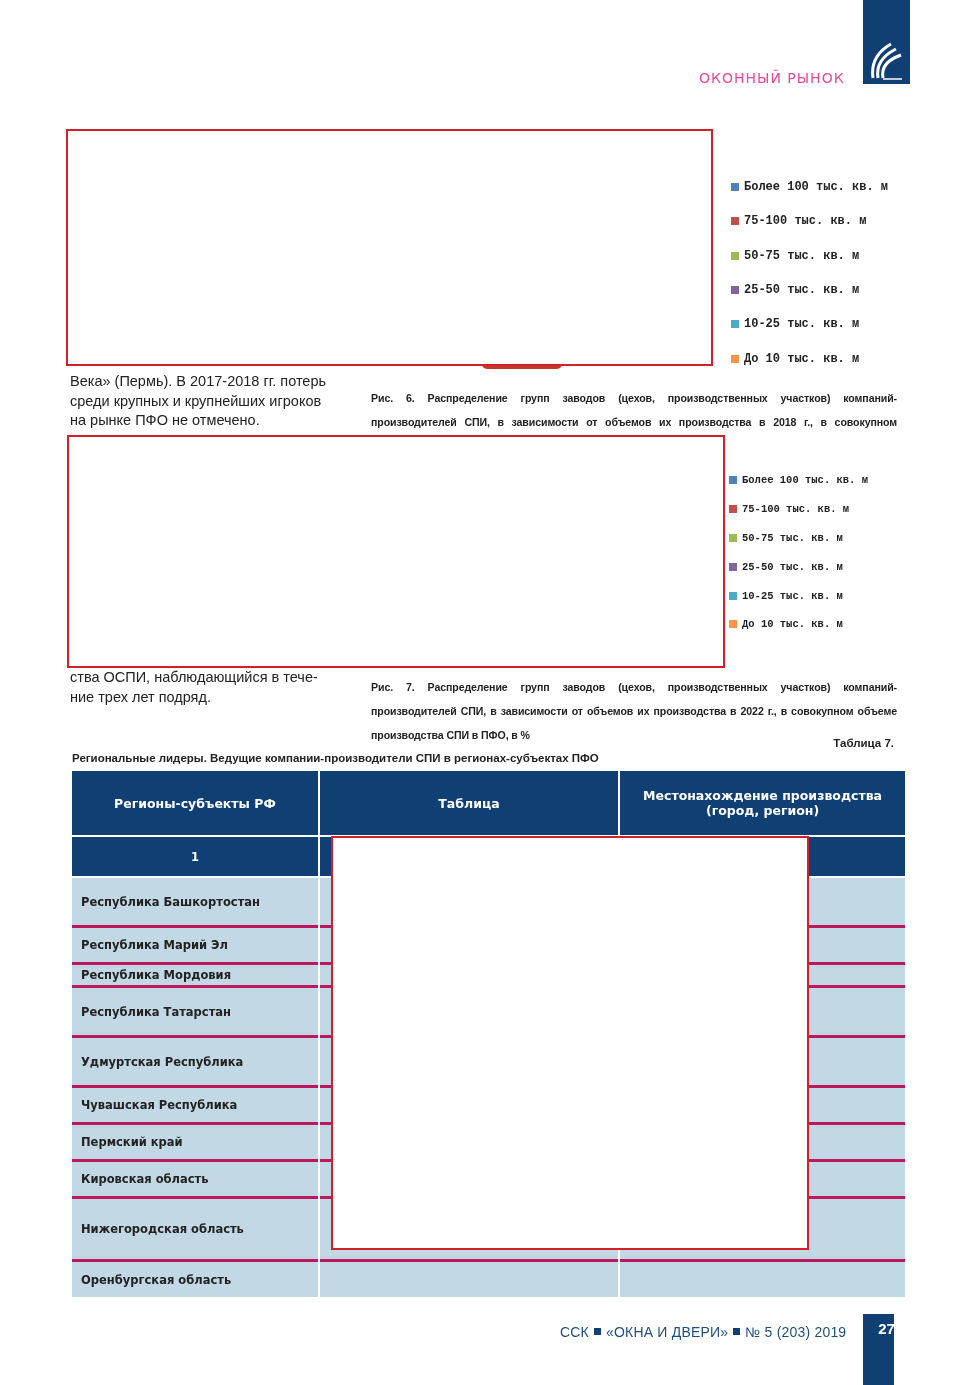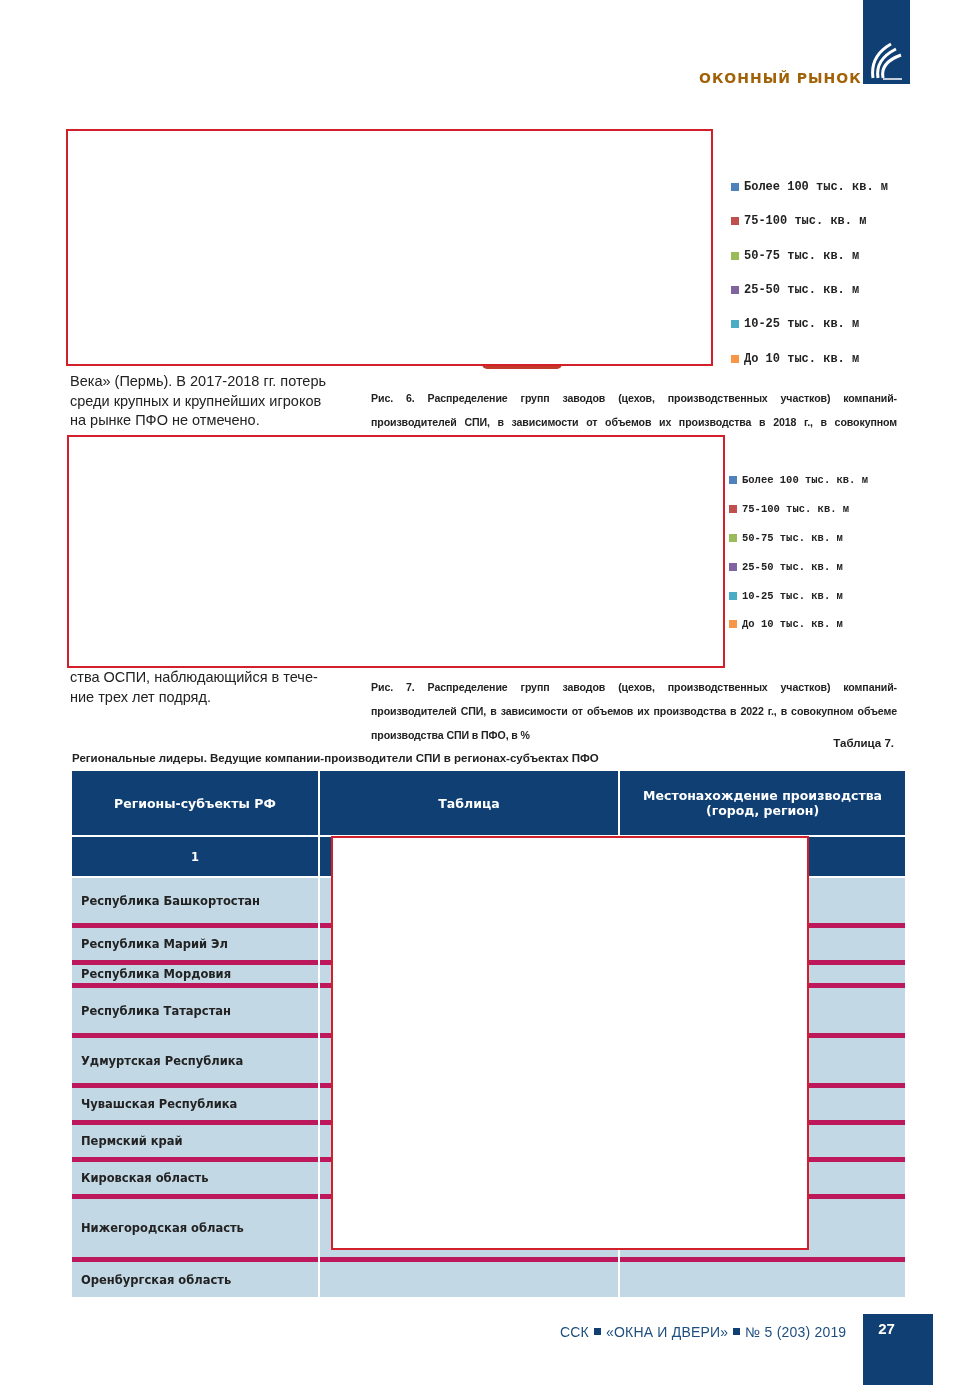--- a/index.html
+++ b/index.html
@@ -1,42 +1,42 @@
 <!DOCTYPE html>
 <html><head>
 <meta charset="utf-8">
 <style>
   html, body { margin:0; padding:0; }
   body { width:980px; height:1385px; background:#ffffff; position:relative; overflow:hidden;
          font-family:"Liberation Sans", sans-serif; color:#222; }
   .logo-block { position:absolute; left:863px; top:0; width:47px; height:84px; background:#0f3f73; }
   .logo-block svg { position:absolute; left:6px; top:34px; }
-  .section-title { position:absolute; left:699px; top:70px; font-size:14px; font-weight:bold;
-                   color:#a16207; letter-spacing:1px; font-family:"DejaVu Sans", sans-serif;text-align:center; }
+  .section-title { position:absolute; left:699px; top:70px; font-size:14px; font-weight:normal;
+                   color:#ec4899; letter-spacing:1px; font-family:"DejaVu Sans", sans-serif;text-align:center; }
   .redbox { position:absolute; border:2px solid #d21f2a; background:#fff; box-sizing:border-box; }
   .legend { position:absolute; font-family:Liberation Mono, monospace; font-weight:bold; color:#222; }
   .legend .item { display:flex; align-items:center; white-space:nowrap; }
   .legend .sw { display:inline-block; width:8px; height:8px; margin-right:5px; }
   .legend1 .item { height:34.3px; font-size:12px; }
   .legend2 .item { height:28.8px; font-size:10.5px; }
   .bodytext { position:absolute; left:70px; font-size:14.5px; line-height:19.6px; color:#222; }
   .caption { position:absolute; left:371px; width:526px; font-size:10.6px; line-height:24px;
              font-weight:bold; color:#222; font-family:"Liberation Sans", sans-serif; text-align:justify; letter-spacing:-0.1px; }
   .table-num { position:absolute; right:86px; top:737px; font-size:11.5px; font-weight:bold; }
   .table-title { position:absolute; left:72px; width:838px; top:752px; text-align:left; font-size:11.5px; font-weight:bold; }
   table.lead { position:absolute; left:72px; top:771px; width:837px; border-collapse:separate; border-spacing:2px 0; margin-left:-2px; }
   table.lead th { background:#0f3f73; color:#fff; font-size:12.5px; font-weight:bold; font-family:"DejaVu Sans", sans-serif; padding:12px; }
   table.lead th.h1 { height:40px; border-bottom:2px solid #fff; }
   table.lead th.h2 { height:15px; font-size:11.5px; border-bottom:2px solid #fff; }
   table.lead td { background:#c3d8e5; font-size:11.5px; font-weight:bold; font-family:"DejaVu Sans", sans-serif;
-                  color:#222; padding:0 0 0 9px; border-bottom:5px solid #be185d; }
+                  color:#222; padding:0 0 0 9px; border-bottom:3px solid #be185d; }
   table.lead td.c2, table.lead td.c3 { padding:0; }
   .footer { position:absolute; left:536px; top:1324px; font-size:14px; color:#1d4e80; letter-spacing:0.2px;margin-left:24px; }
   .footer .sq { display:inline-block; width:7px; height:7px; background:#0f3f73; margin:0 5px; vertical-align:2px; }
-  .pagebox { position:absolute; left:863px; top:1314px; width:70px; height:71px; background:#0f3f73; }
+  .pagebox { position:absolute; left:863px; top:1314px; width:31px; height:71px; background:#0f3f73; }
   .pagenum { position:absolute; left:0; width:47px; top:6px; text-align:center; color:#fff; font-weight:bold; font-size:15px; }
   .redarc { position:absolute; left:482px; top:364px; width:80px; height:5px; background:#c23a2a; border-radius:0 0 40px 40px; }
 </style>
 </head>
 <body>
 
 <div class="logo-block">
   <svg width="34" height="48" viewBox="0 0 34 48">
     <path d="M4 44 C2 30 8 18 22 10" stroke="#fff" stroke-width="3" fill="none"></path>
     <path d="M9 44 C7 32 13 22 27 15" stroke="#fff" stroke-width="3" fill="none"></path>

